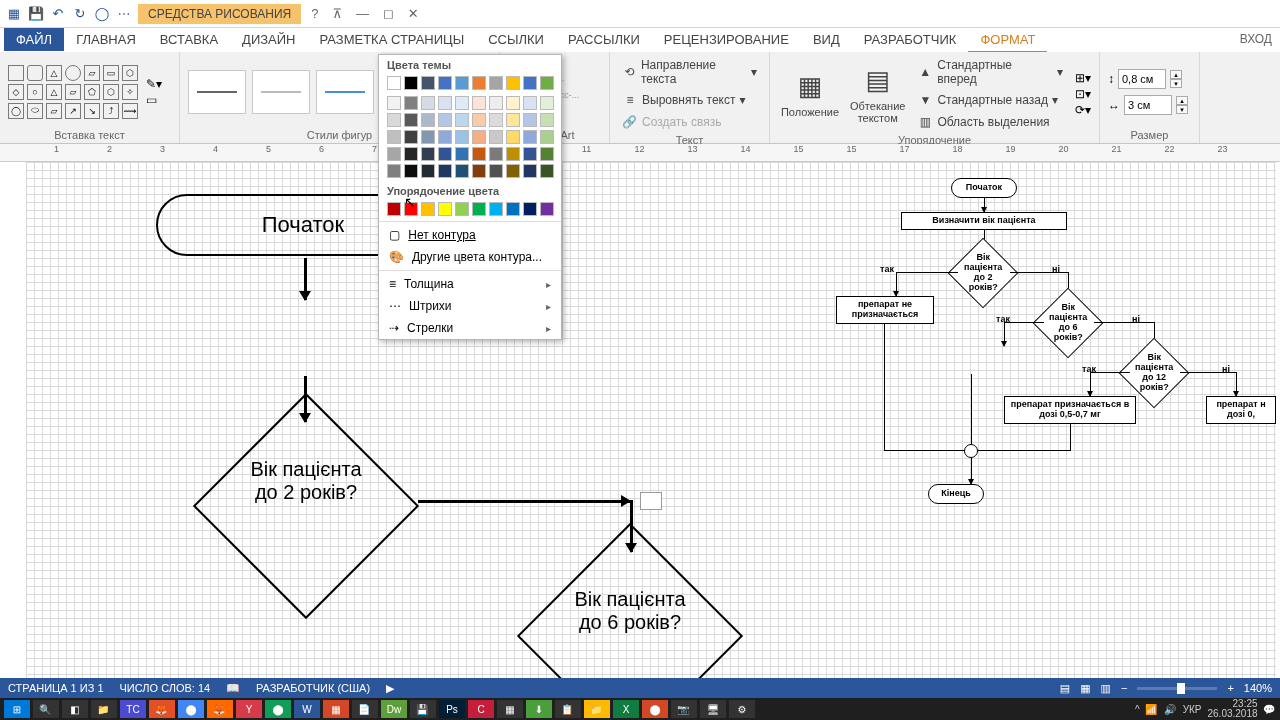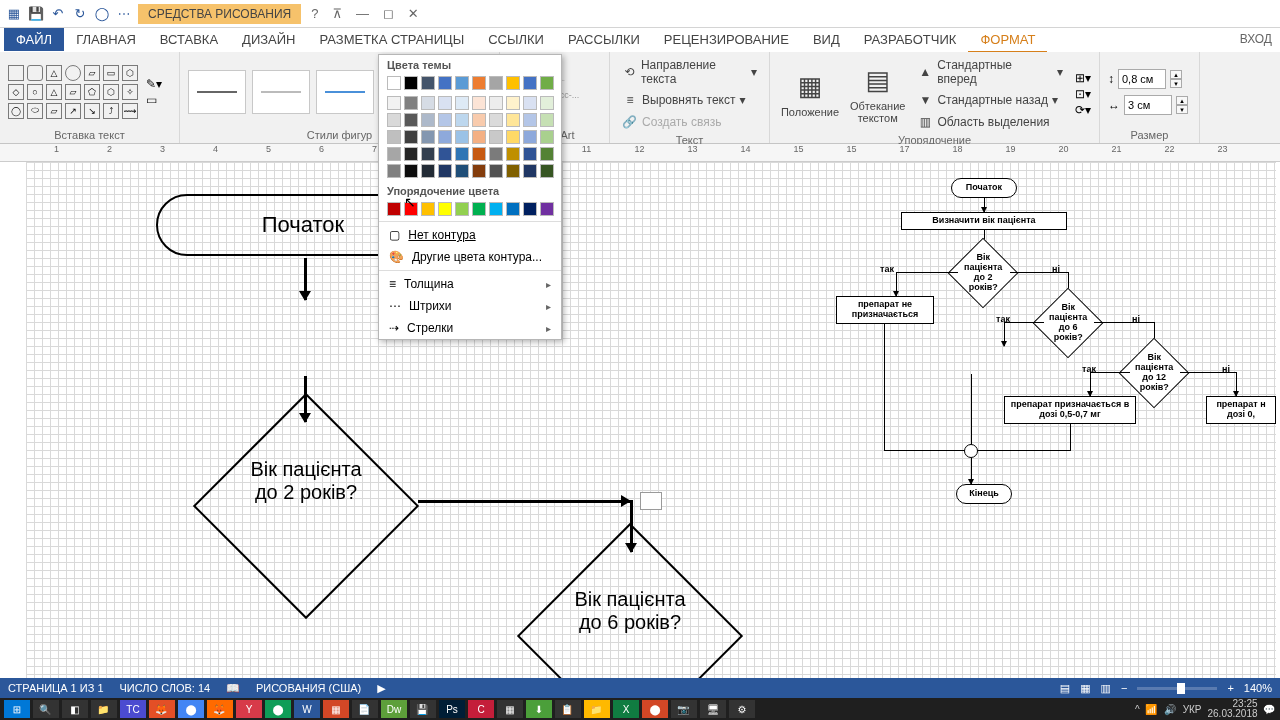--- a/index.html
+++ b/index.html
@@ -403,21 +403,21 @@
           <span>препарат н
 дозі 0,</span>
         </div>
 
       <div class="mini-line-v" style="left:48px;top:152px;height:126px"></div>
       <div class="mini-line-v" style="left:135px;top:202px;height:76px"></div>
       <div class="mini-line-v" style="left:234px;top:252px;height:26px"></div>
       <div class="mini-line-h" style="left:48px;top:278px;width:187px"></div>
       <div class="mini-circle" style="left:128px;top:272px"></div>
       <div class="mini-arrow-v" style="left:135px;top:286px;height:26px"></div>
-      <div class="mini term" style="left:120px;top:312px;width:56px;height:20px">
+      <div class="mini term" style="left:92px;top:312px;width:56px;height:20px">
           <span>Кінець</span>
         </div>
     </div>
   </div>
 </div>
 
 <div class="dropdown">
   <div class="sect-title">Цвета темы</div>
   <div class="swatches" id="theme-row1">
       <div class="sw" style="background: rgb(255, 255, 255);"></div>
@@ -521,21 +521,21 @@
       <span>Стрелки</span>
       <span class="arw">▸</span>
     </div>
 </div>
 <div class="cursor-ptr" style="left:404px;top:194px">↖</div>
 
 <div class="statusbar">
   <span>СТРАНИЦА 1 ИЗ 1</span>
   <span>ЧИСЛО СЛОВ: 14</span>
   <span>📖</span>
-  <span>РИСОВАНИЯ (США)</span>
+  <span>РАЗРАБОТЧИК (США)</span>
   <span>▶</span>
   <div class="right">
     <span>▤</span>
     <span>▦</span>
     <span>▥</span>
     <span>−</span>
     <div class="zoom-slider">
         <div class="knob"></div>
       </div>
     <span>+</span>

